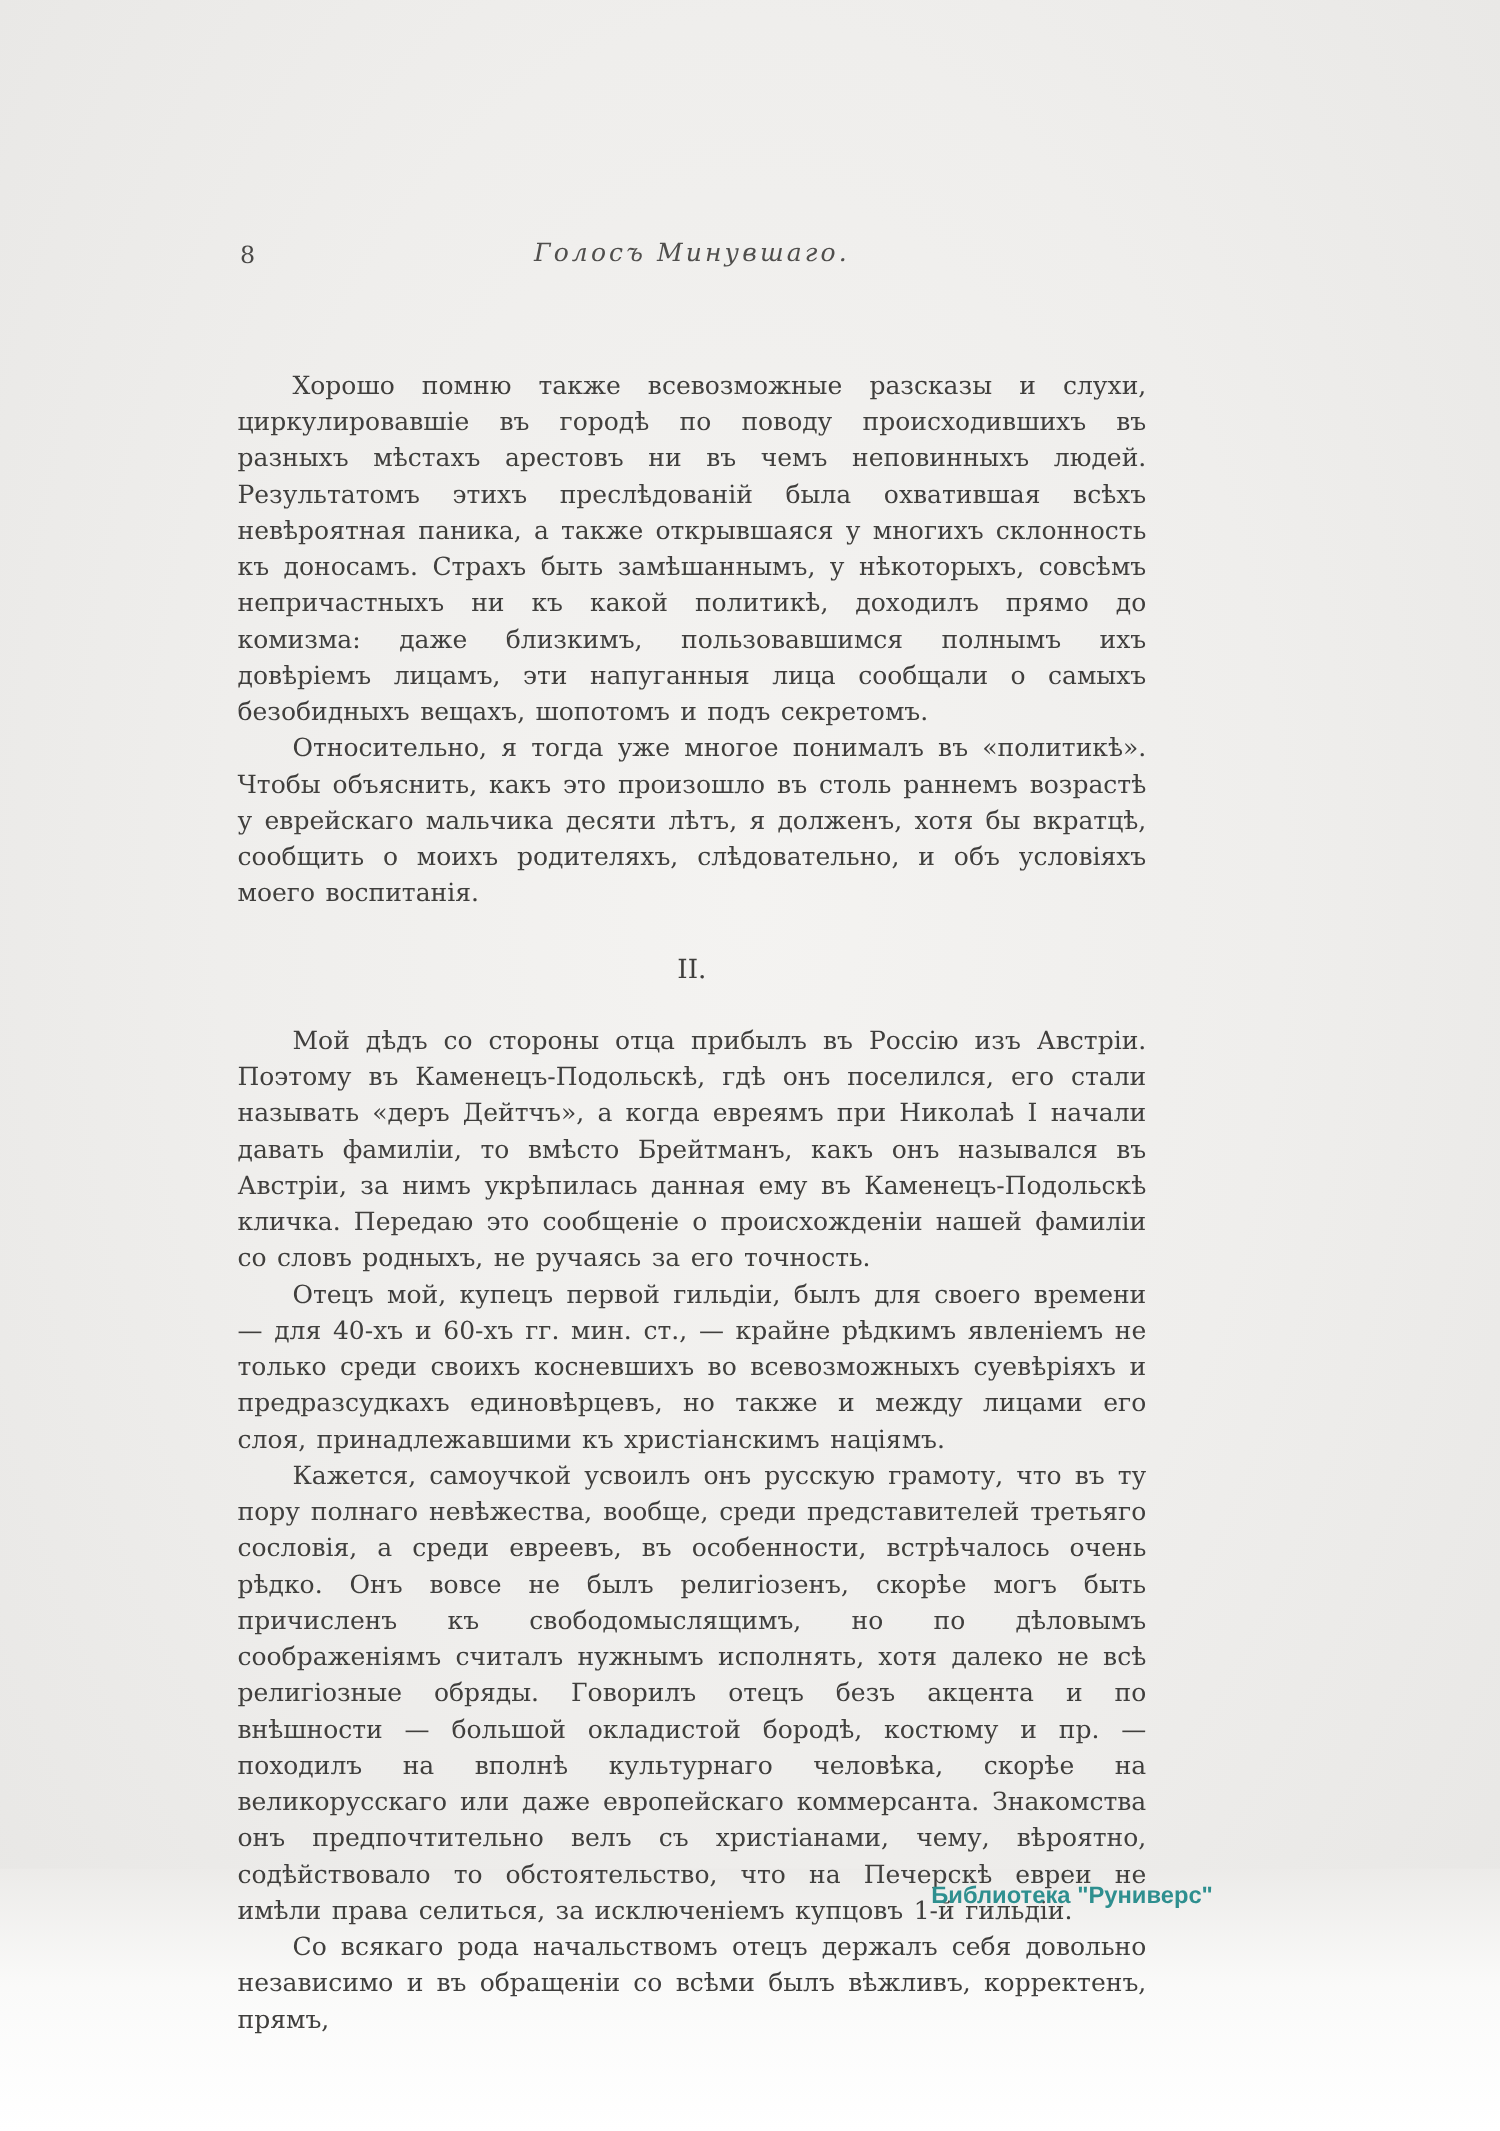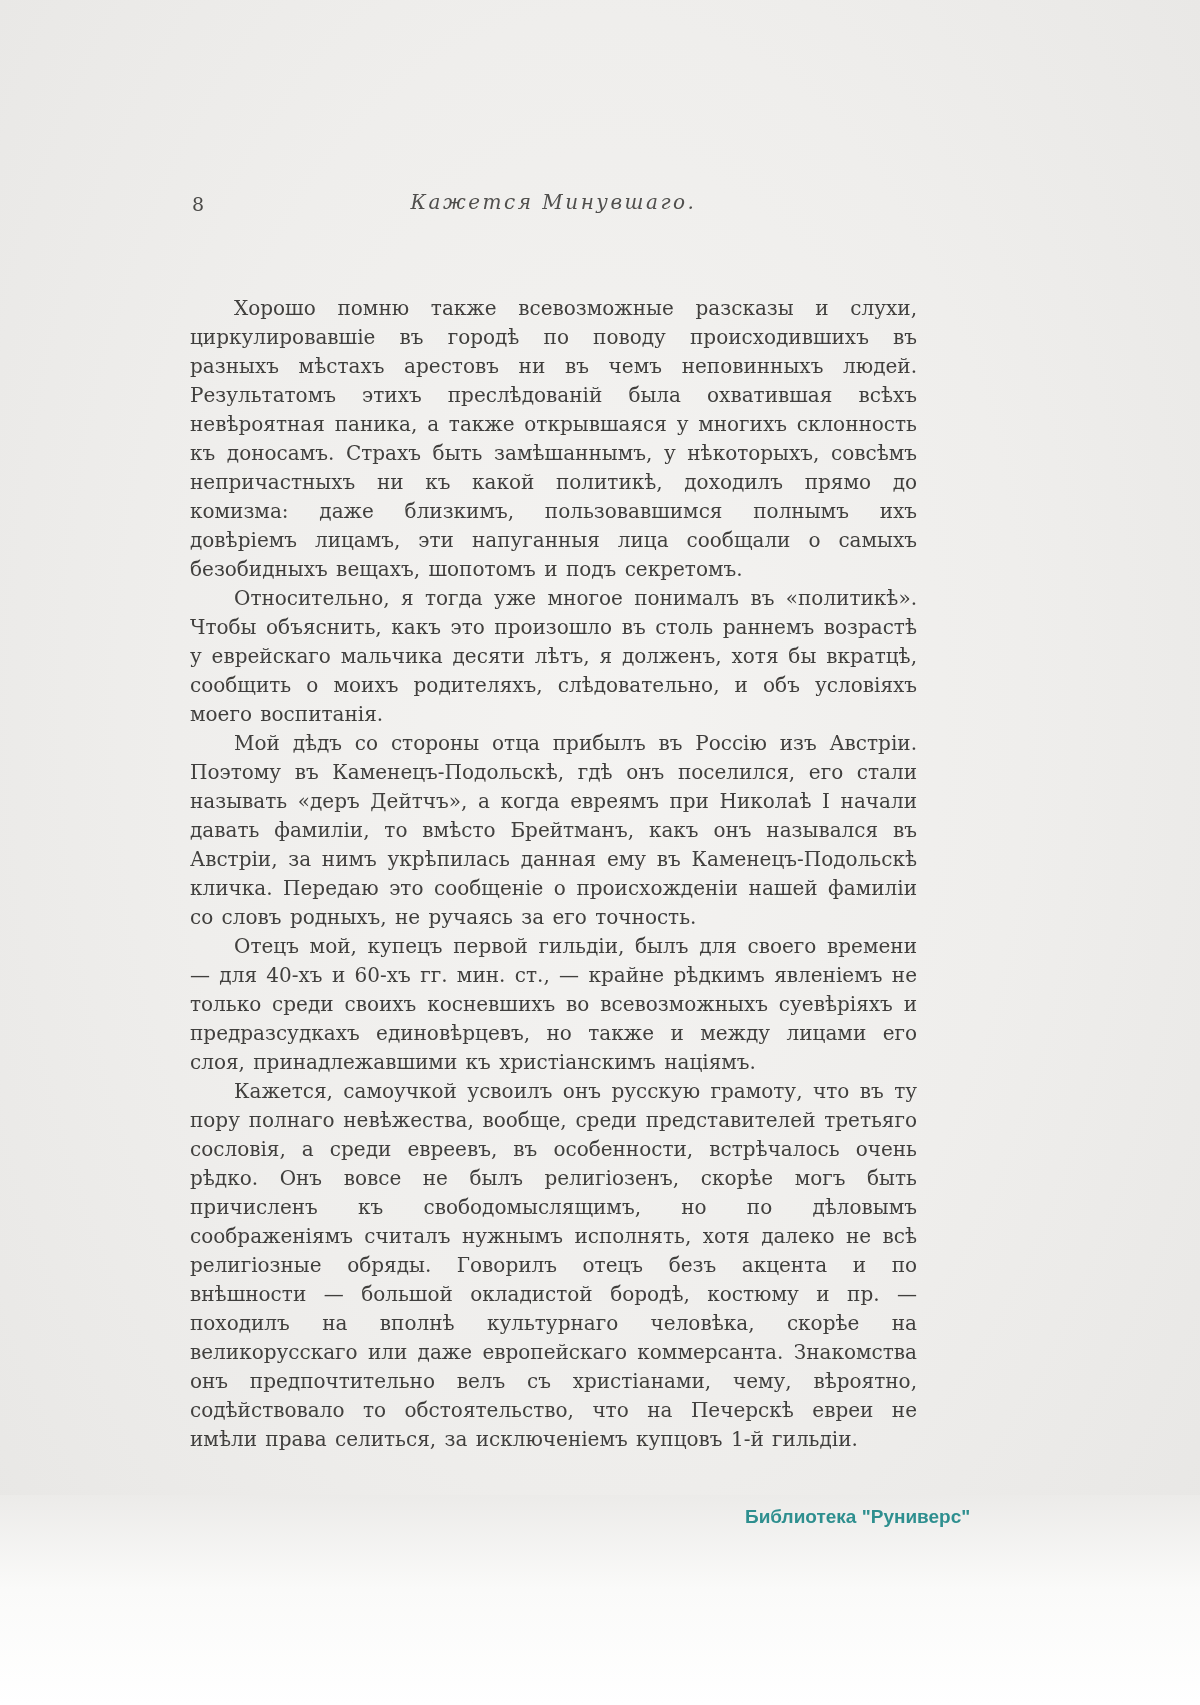--- a/index.html
+++ b/index.html
@@ -81,28 +81,30 @@
 </style>
 </head>
 <body>
 
 <div class="scan-page">
 
   <div class="bottom-strip"></div>
 
   <div class="page-header">
     <span class="page-number">8</span>
-    <span class="running-header">Кажется Минувшаго.</span>
+    <span class="running-header">Голосъ Минувшаго.</span>
   </div>
 
   <div class="text-block">
     <p>Хорошо помню также всевозможные разсказы и слухи, циркулировавшіе въ городѣ по поводу происходившихъ въ разныхъ мѣстахъ арестовъ ни въ чемъ неповинныхъ людей. Результатомъ этихъ преслѣдованій была охватившая всѣхъ невѣроятная паника, а также открывшаяся у многихъ склонность къ доносамъ. Страхъ быть замѣшаннымъ, у нѣкоторыхъ, совсѣмъ непричастныхъ ни къ какой политикѣ, доходилъ прямо до комизма: даже близкимъ, пользовавшимся полнымъ ихъ довѣріемъ лицамъ, эти напуганныя лица сообщали о самыхъ безобидныхъ вещахъ, шопотомъ и подъ секретомъ.</p>
     <p>Относительно, я тогда уже многое понималъ въ «политикѣ». Чтобы объяснить, какъ это произошло въ столь раннемъ возрастѣ у еврейскаго мальчика десяти лѣтъ, я долженъ, хотя бы вкратцѣ, сообщить о моихъ родителяхъ, слѣдовательно, и объ условіяхъ моего воспитанія.</p>
 
+    <h2 class="section-heading">II.</h2>
 
     <p>Мой дѣдъ со стороны отца прибылъ въ Россію изъ Австріи. Поэтому въ Каменецъ-Подольскѣ, гдѣ онъ поселился, его стали называть «деръ Дейтчъ», а когда евреямъ при Николаѣ I начали давать фамиліи, то вмѣсто Брейтманъ, какъ онъ назывался въ Австріи, за нимъ укрѣпилась данная ему въ Каменецъ-Подольскѣ кличка. Передаю это сообщеніе о происхожденіи нашей фамиліи со словъ родныхъ, не ручаясь за его точность.</p>
     <p>Отецъ мой, купецъ первой гильдіи, былъ для своего времени — для 40-хъ и 60-хъ гг. мин. ст., — крайне рѣдкимъ явленіемъ не только среди своихъ косневшихъ во всевозможныхъ суевѣріяхъ и предразсудкахъ единовѣрцевъ, но также и между лицами его слоя, принадлежавшими къ христіанскимъ націямъ.</p>
     <p>Кажется, самоучкой усвоилъ онъ русскую грамоту, что въ ту пору полнаго невѣжества, вообще, среди представителей третьяго сословія, а среди евреевъ, въ особенности, встрѣчалось очень рѣдко. Онъ вовсе не былъ религіозенъ, скорѣе могъ быть причисленъ къ свободомыслящимъ, но по дѣловымъ соображеніямъ считалъ нужнымъ исполнять, хотя далеко не всѣ религіозные обряды. Говорилъ отецъ безъ акцента и по внѣшности — большой окладистой бородѣ, костюму и пр. — походилъ на вполнѣ культурнаго человѣка, скорѣе на великорусскаго или даже европейскаго коммерсанта. Знакомства онъ предпочтительно велъ съ христіанами, чему, вѣроятно, содѣйствовало то обстоятельство, что на Печерскѣ евреи не имѣли права селиться, за исключеніемъ купцовъ 1-й гильдіи.</p>
+    <p>Со всякаго рода начальствомъ отецъ держалъ себя довольно независимо и въ обращеніи со всѣми былъ вѣжливъ, корректенъ, прямъ,</p>
   </div>
 
   <div class="watermark">Библиотека "Руниверс"</div>
 
 </div>
 
 </body></html>

